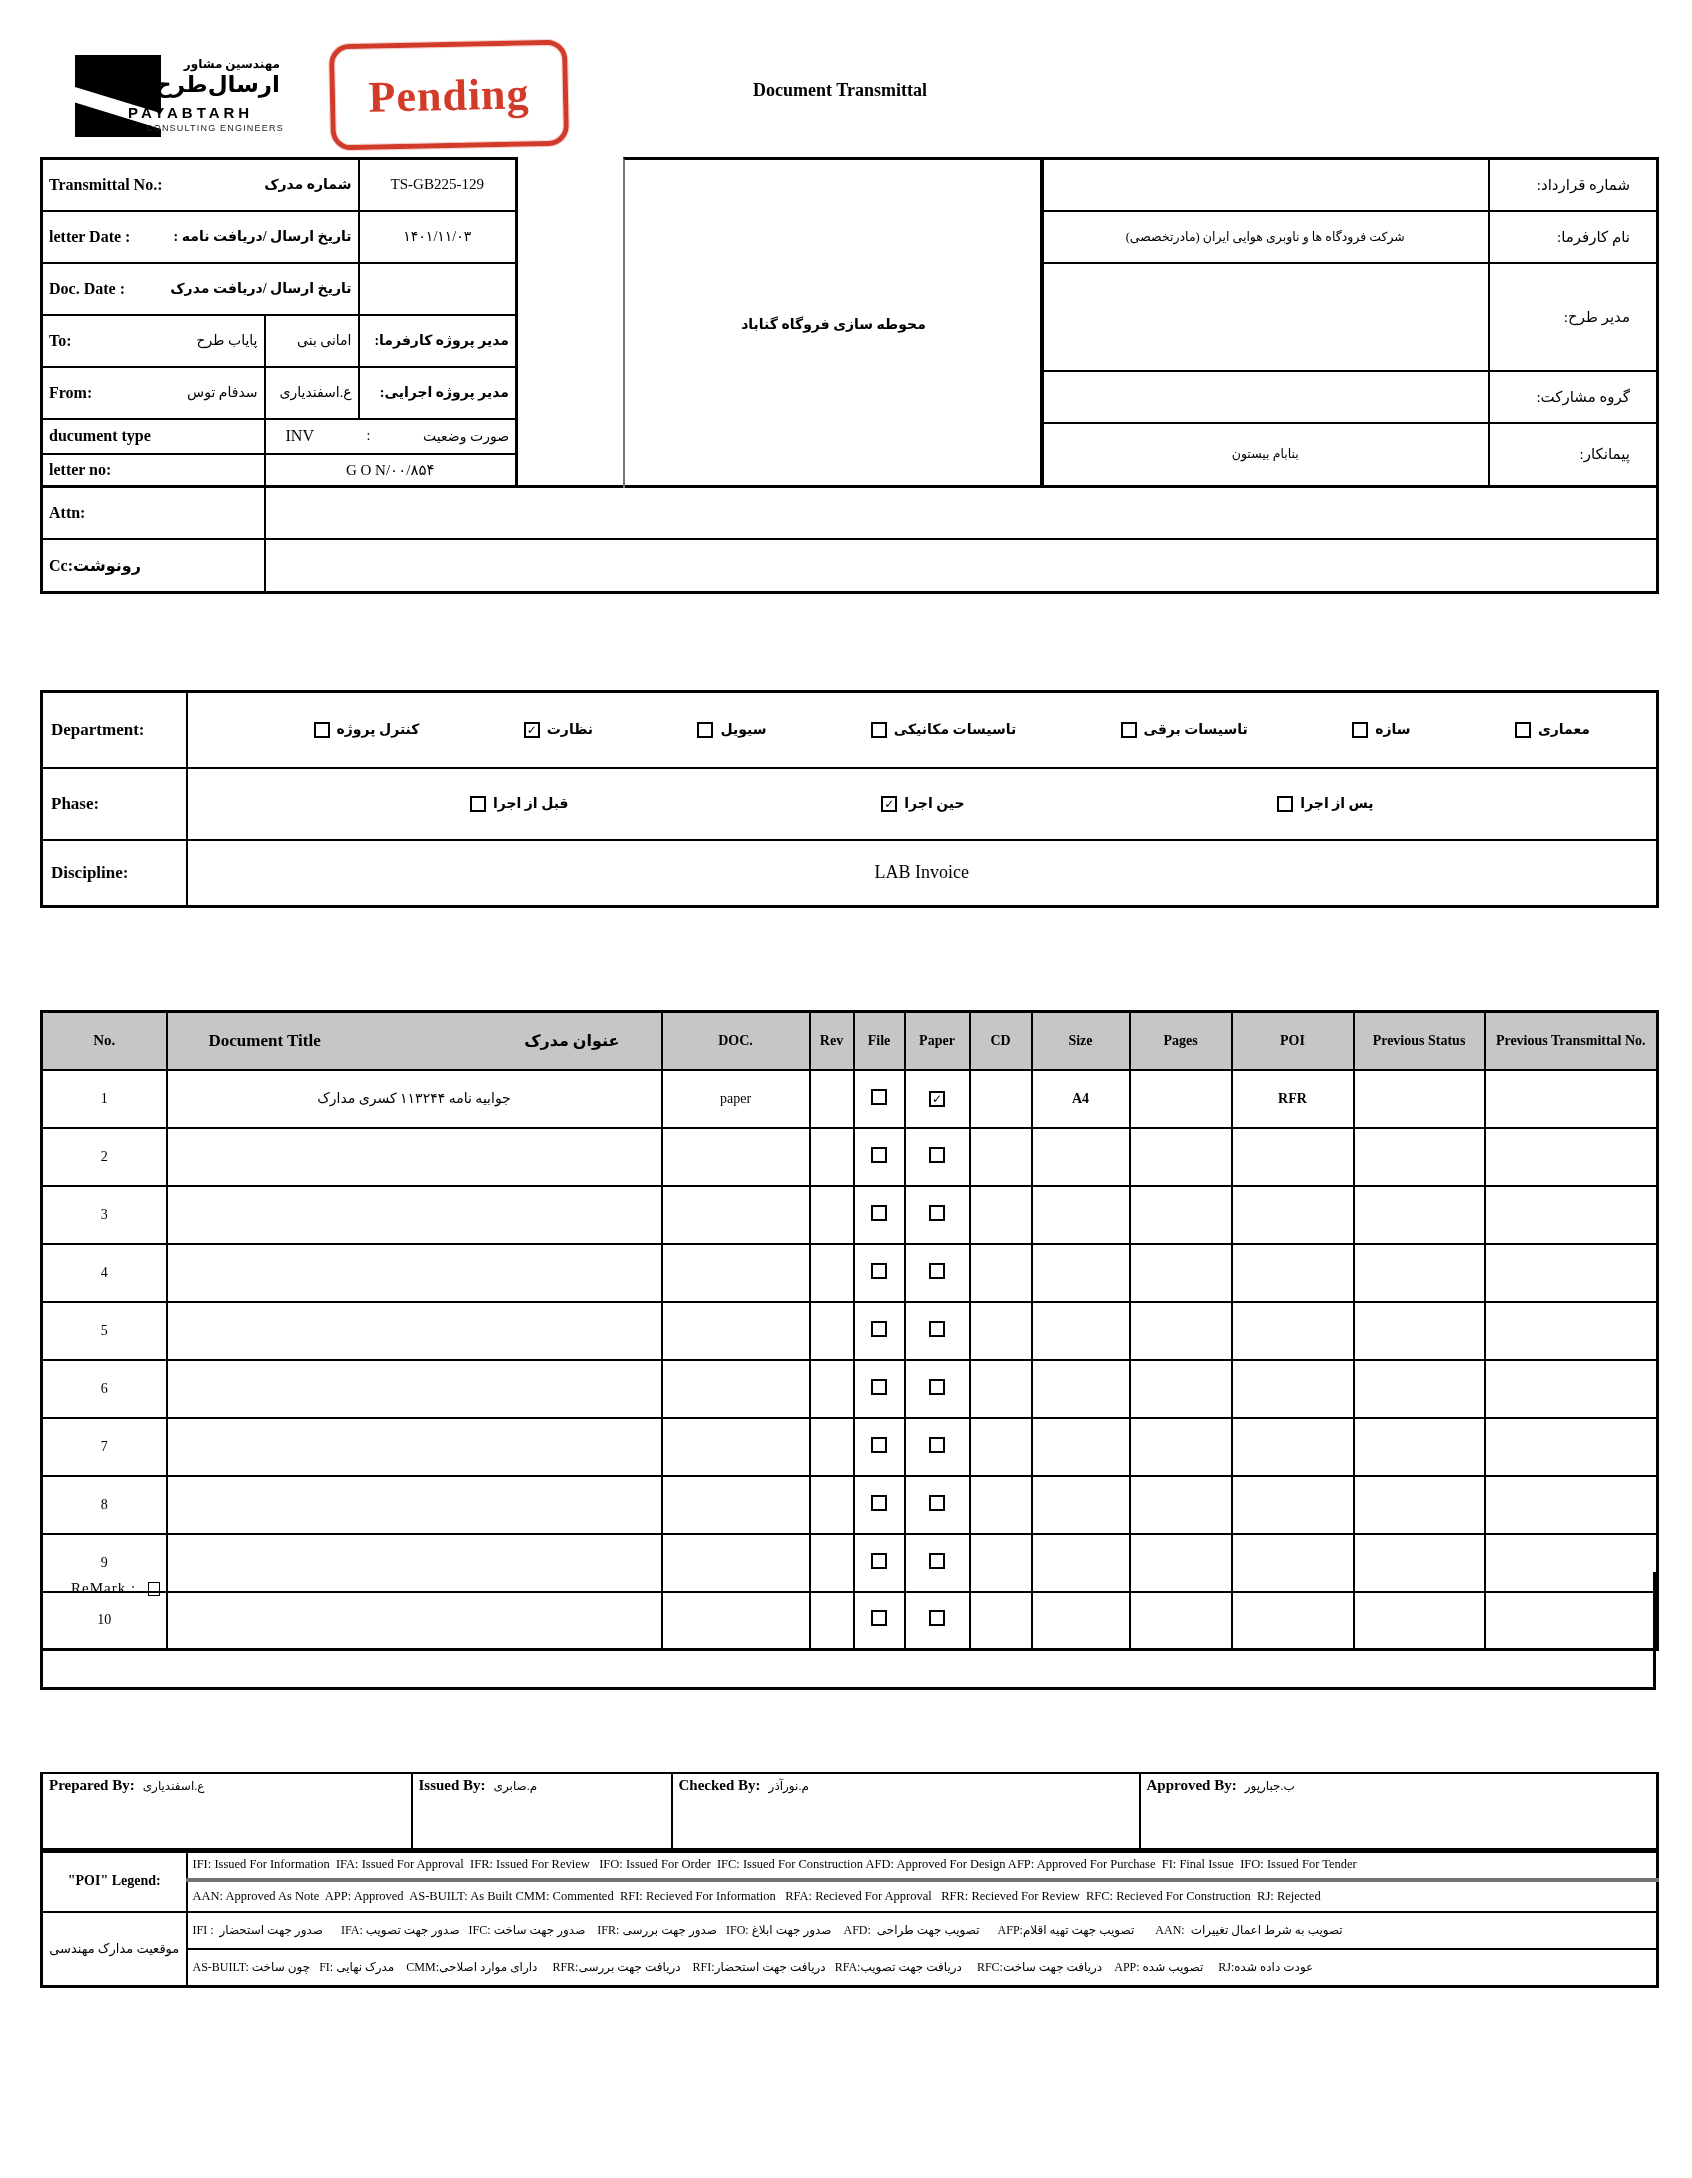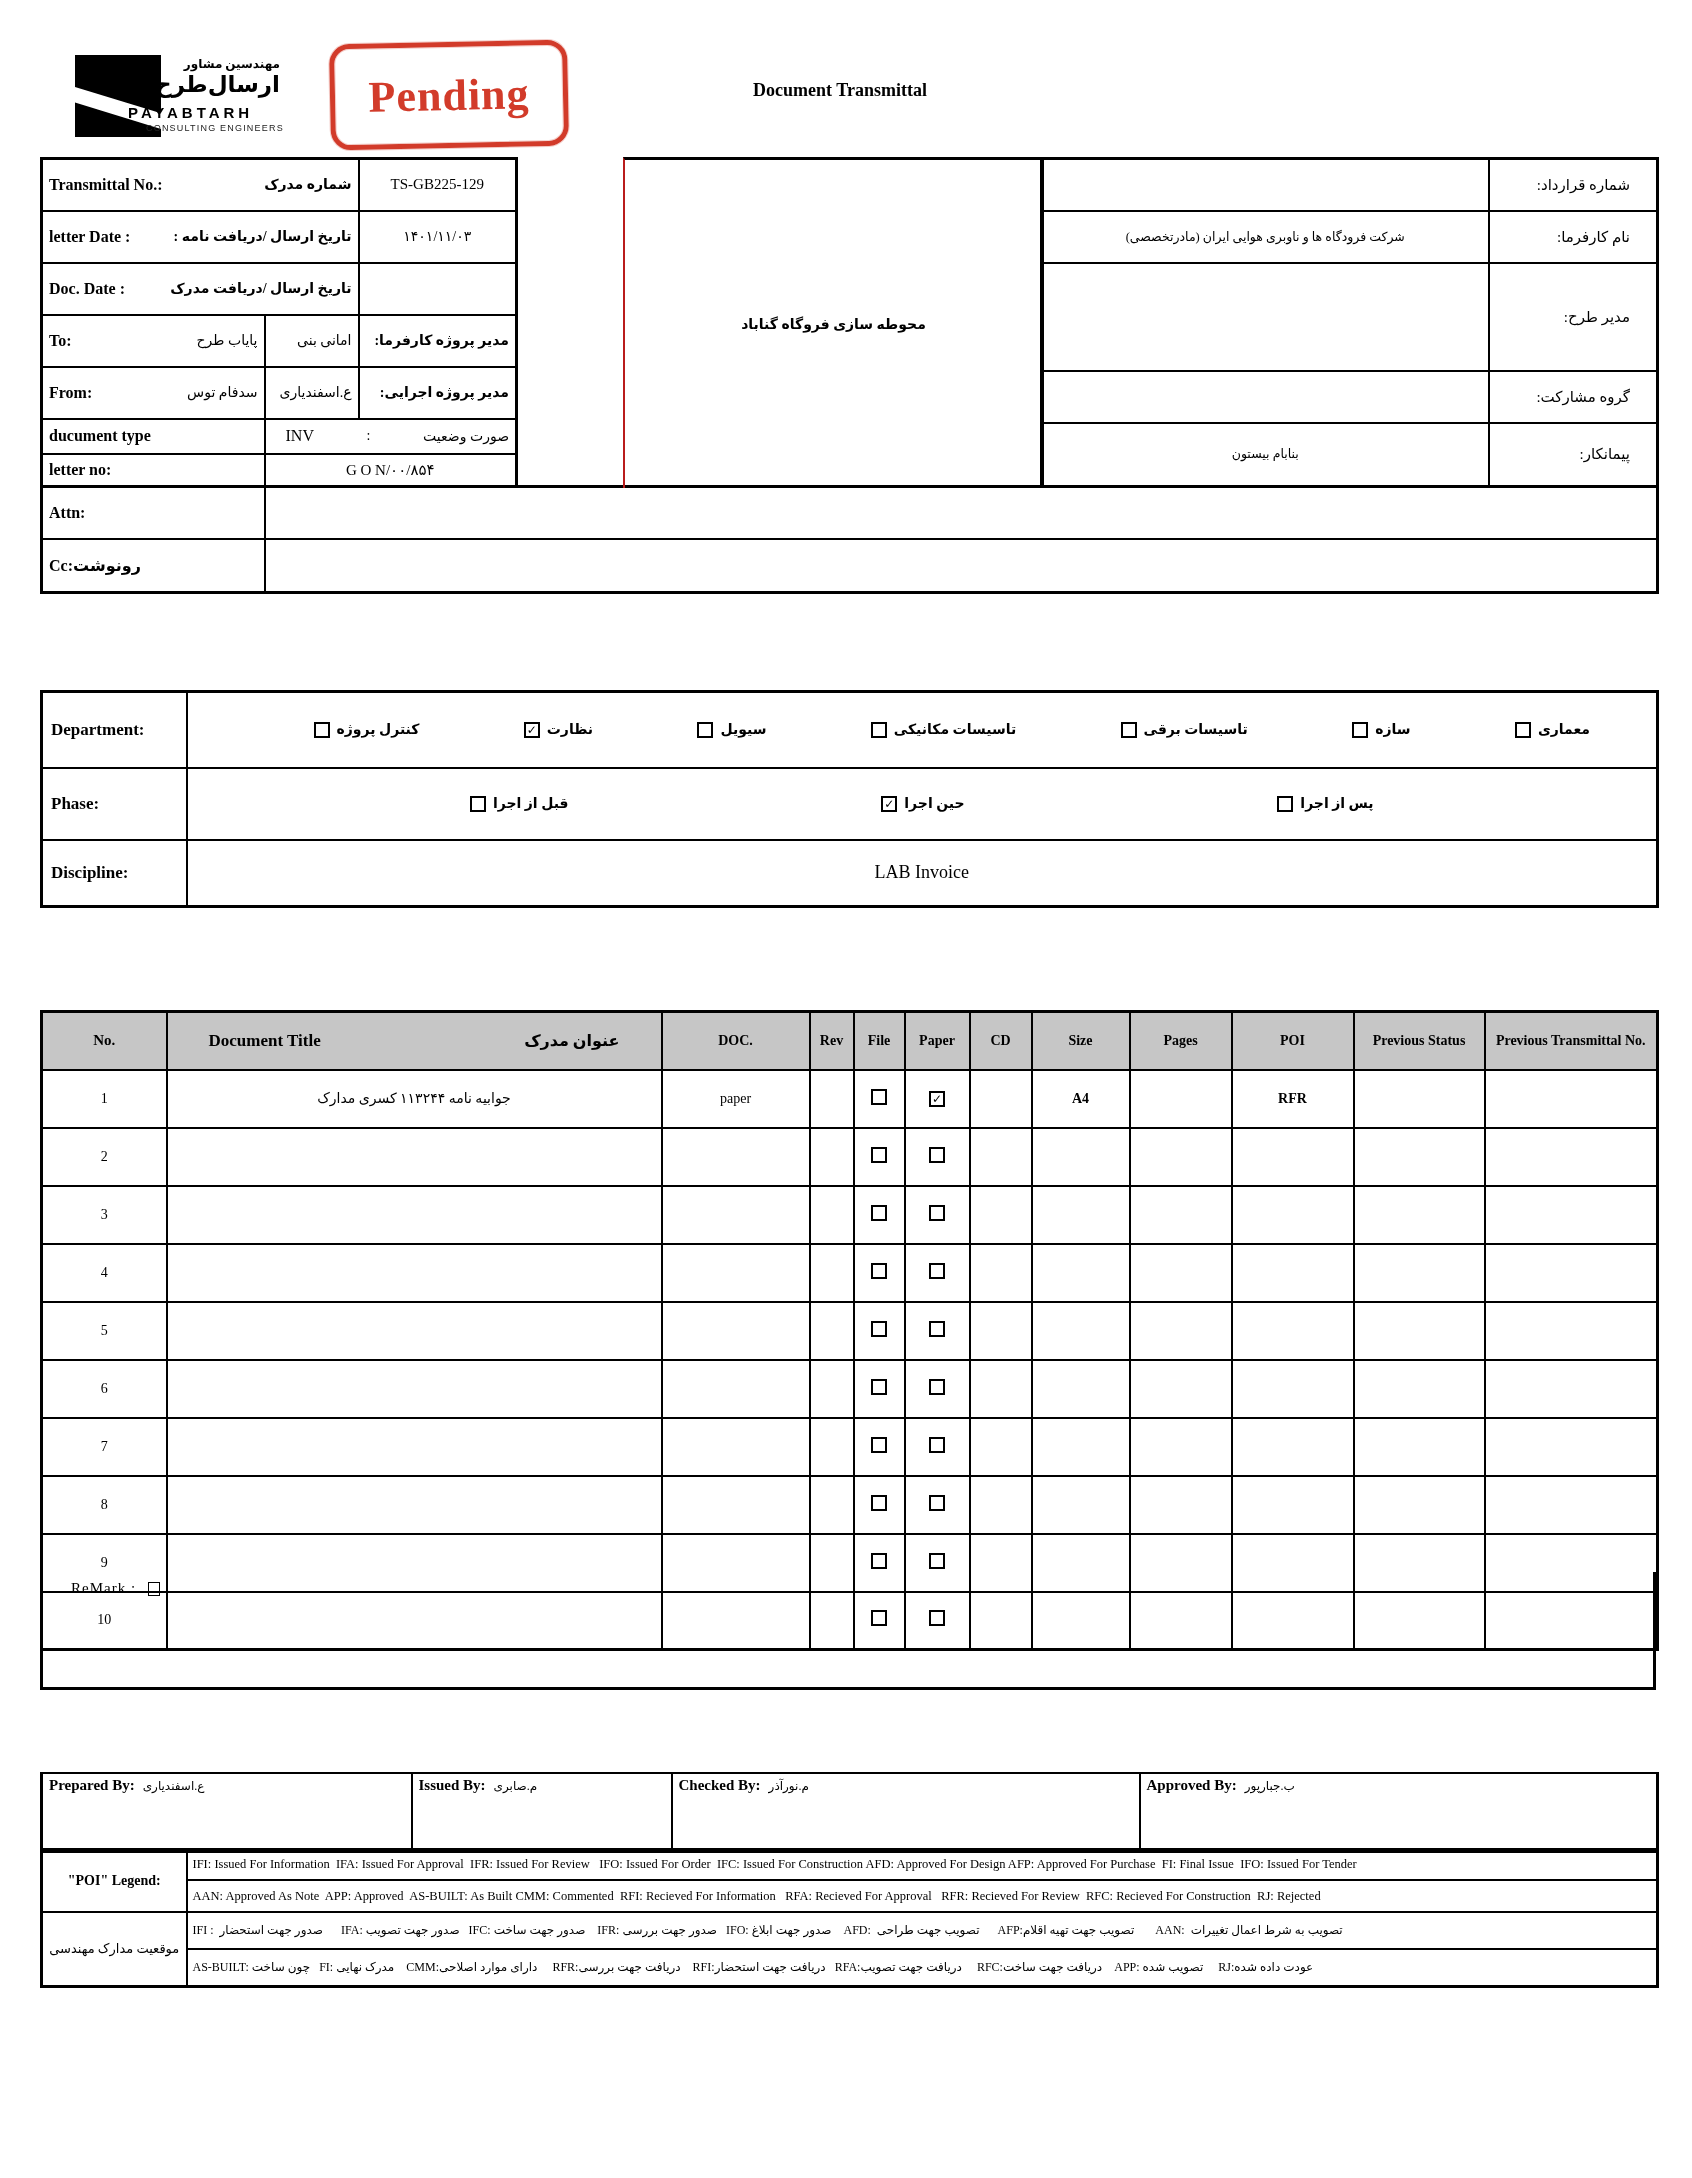--- a/index.html
+++ b/index.html
@@ -31,21 +31,21 @@
   #left-table td{font-size:14px;}
   .pair{display:flex;justify-content:space-between;align-items:center;}
   .en-label{font-weight:bold;font-size:16px;white-space:nowrap;}
   .fa-label{font-weight:bold;font-size:14px;direction:rtl;white-space:nowrap;}
   .fa-value{direction:rtl;font-size:14px;}
   .center-text{text-align:center;}
   .r52{height:52px;} .r35{height:35px;} .r33{height:33px;} .r54{height:54px;}
 
   #attn-table{left:40px;top:485px;width:1616px;}
 
-  #center-box{left:623px;top:157px;width:417px;height:328px;border-left:2px solid #b91c1c;border-right:2px solid #000;border-top:3px solid #000;
+  #center-box{left:623px;top:157px;width:417px;height:328px;border-left:2px solid #737373;border-right:2px solid #000;border-top:3px solid #000;
               display:flex;align-items:center;justify-content:center;}
   #center-box .proj{font-size:14px;font-weight:bold;direction:rtl;text-align:center;}
 
   #right-table{left:1040px;top:157px;width:616px;}
   #right-table td.lab{font-weight:normal;font-size:15px;direction:rtl;text-align:right;padding-right:26px;}
   #right-table td.val{text-align:center;direction:rtl;font-size:12.5px;}
   .rr1{height:52px;} .rr2{height:52px;} .rr3{height:108px;} .rr4{height:52px;} .rr5{height:64px;}
 
   
   #class-table{left:40px;top:690px;width:1616px;}
@@ -537,21 +537,21 @@
     </table>
 
   <table id="legend-table" class="abs thick" style="border-top:none;">
     <colgroup>
         <col style="width:145px">
         <col style="width:1471px">
       </colgroup>
     <tbody>
         <tr class="lr1">
       <td rowspan="2" class="lg-lab-en">"POI" Legend:</td>
-      <td class="lg-en" style="border-bottom:1px solid #737373;">IFI: Issued For Information  IFA: Issued For Approval  IFR: Issued For Review   IFO: Issued For Order  IFC: Issued For Construction AFD: Approved For Design AFP: Approved For Purchase  FI: Final Issue  IFO: Issued For Tender</td>
+      <td class="lg-en" style="border-bottom:4px solid #737373;">IFI: Issued For Information  IFA: Issued For Approval  IFR: Issued For Review   IFO: Issued For Order  IFC: Issued For Construction AFD: Approved For Design AFP: Approved For Purchase  FI: Final Issue  IFO: Issued For Tender</td>
     </tr>
     <tr class="lr2">
       <td class="lg-en">AAN: Approved As Note  APP: Approved  AS-BUILT: As Built CMM: Commented  RFI: Recieved For Information   RFA: Recieved For Approval   RFR: Recieved For Review  RFC: Recieved For Construction  RJ: Rejected</td>
     </tr>
     <tr class="lr3">
       <td rowspan="2" class="lg-lab-fa">موقعیت مدارک مهندسی</td>
       <td class="lg-fa" style="border-bottom:1px solid #000;">IFI :  صدور جهت استحضار      IFA: صدور جهت تصویب   IFC: صدور جهت ساخت    IFR: صدور جهت بررسی   IFO: صدور جهت ابلاغ    AFD:  تصویب جهت طراحی      AFP:تصویب جهت تهیه اقلام       AAN:  تصویب به شرط اعمال تغییرات</td>
     </tr>
     <tr class="lr4">
       <td class="lg-fa">AS-BUILT: چون ساخت   FI: مدرک نهایی    CMM:دارای موارد اصلاحی     RFR:دریافت جهت بررسی    RFI:دریافت جهت استحضار   RFA:دریافت جهت تصویب     RFC:دریافت جهت ساخت    APP: تصویب شده     RJ:عودت داده شده</td>

